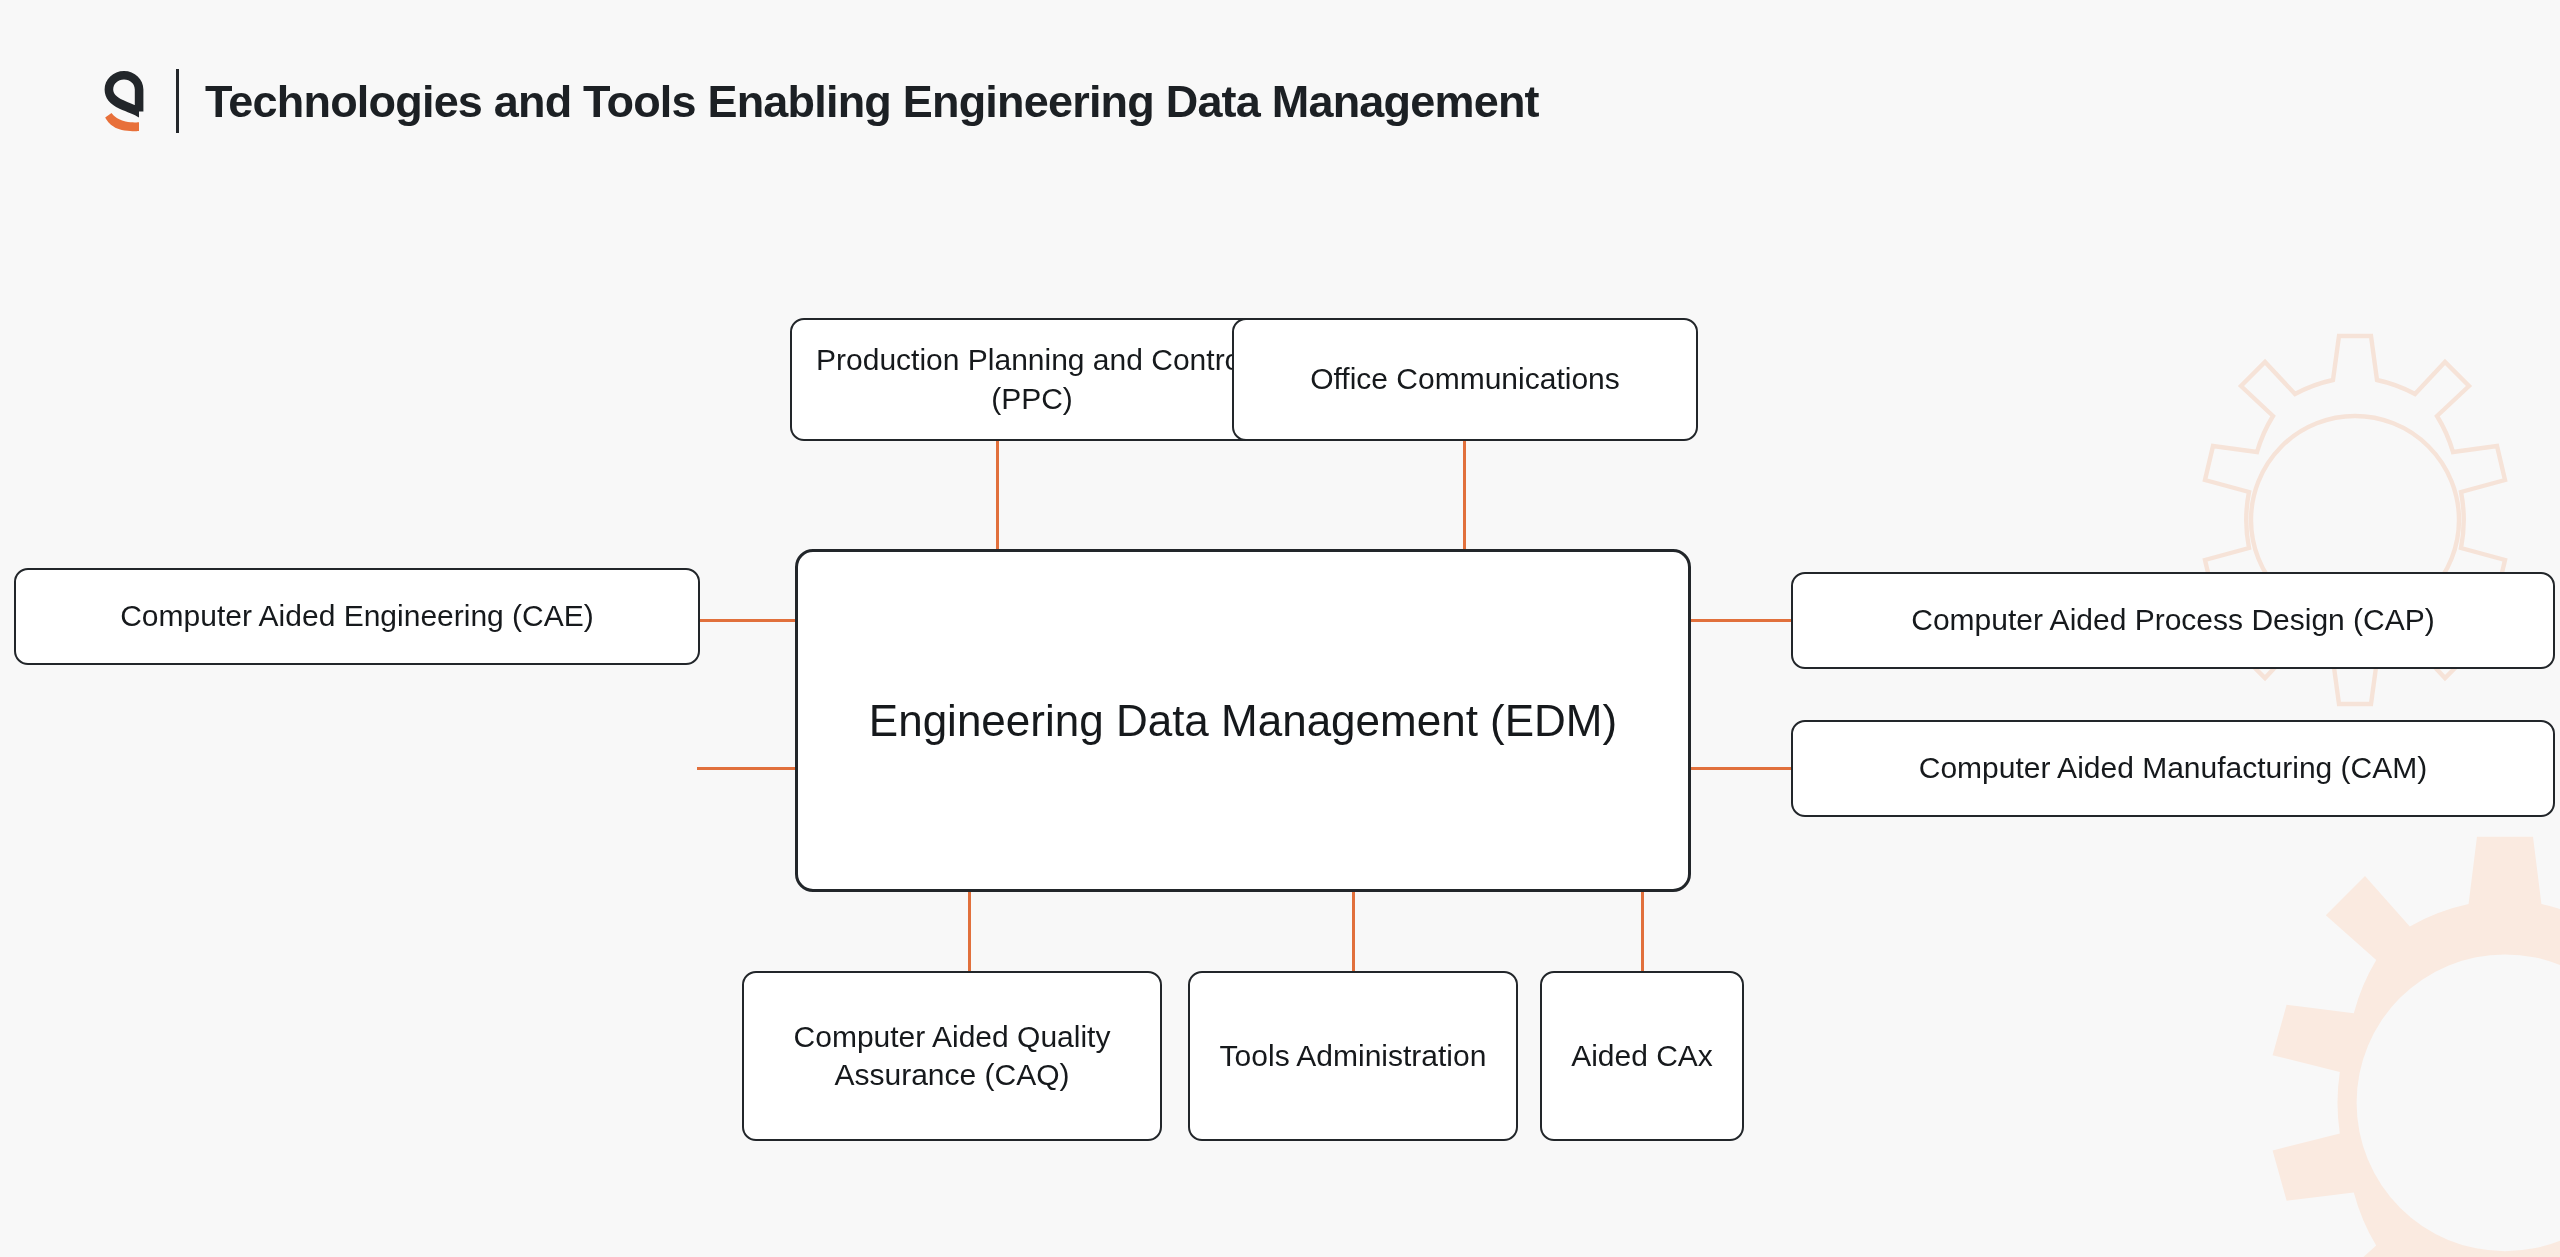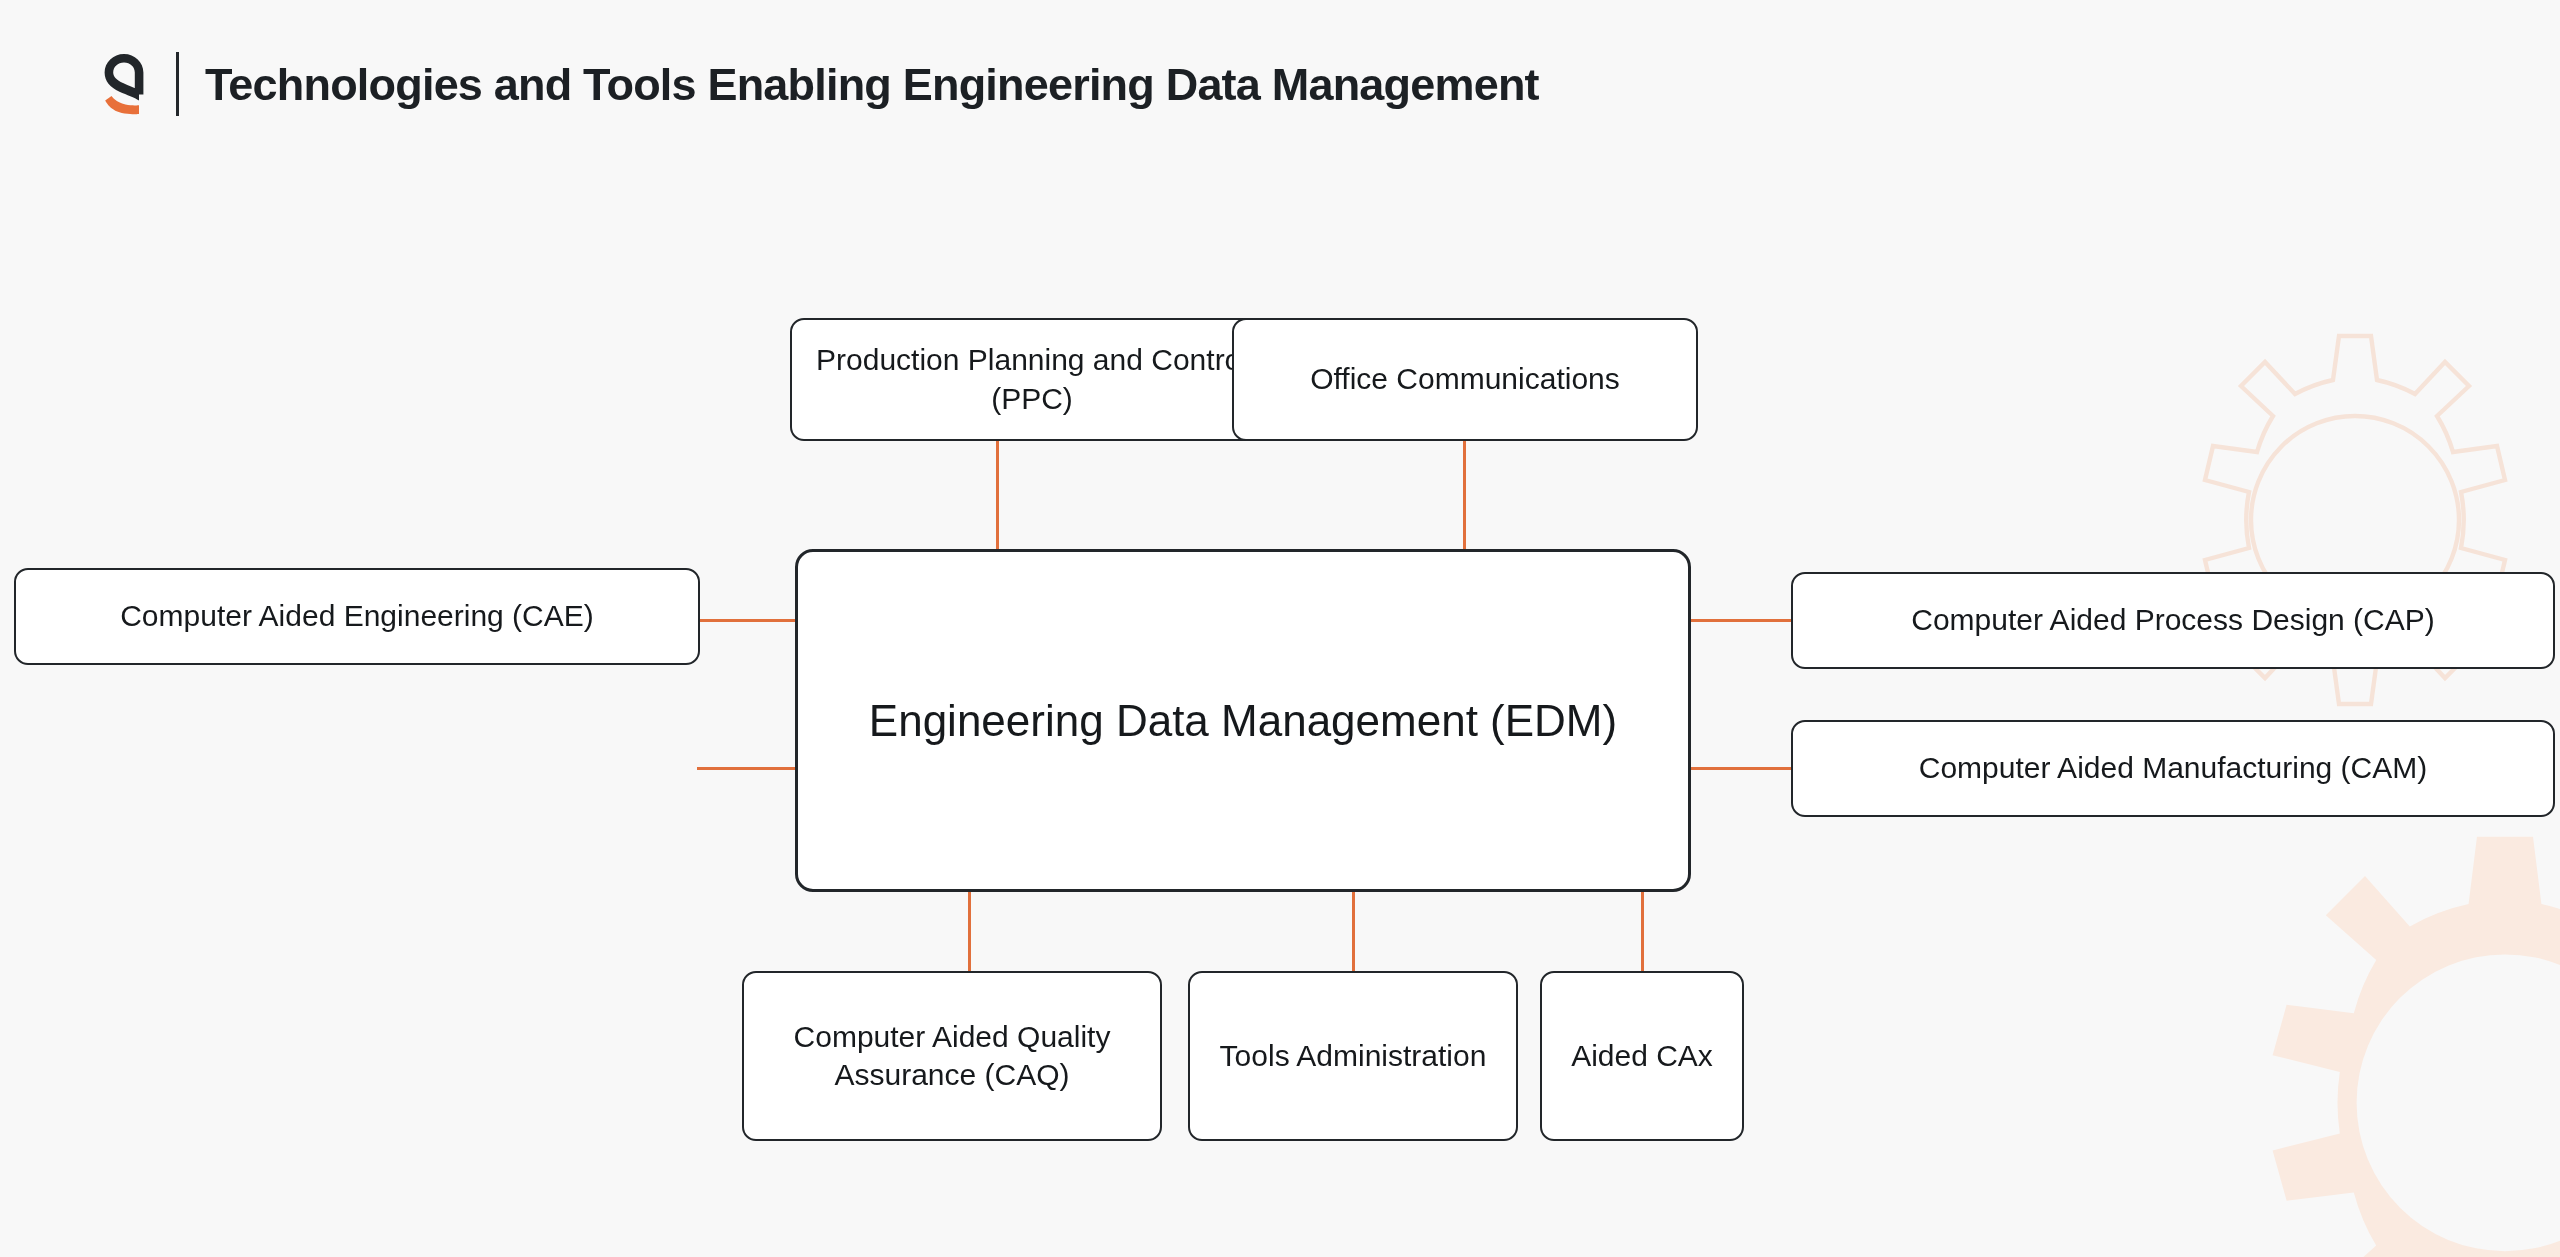--- a/index.html
+++ b/index.html
@@ -10,21 +10,21 @@
     overflow: hidden;
   }
   #stage { position: relative; width: 2560px; height: 1257px; background: #F8F8F8; }
 
   
   .gear-wm { position: absolute; pointer-events: none; }
   #gear-outline { left: 2155px; top: 320px; width: 400px; height: 400px; }
   #gear-filled  { left: 2225px; top: 820px; width: 560px; height: 560px; }
 
   
-  #header { position: absolute; left: 96px; top: 48px; display: flex; align-items: center; height: 72px; }
+  #header { position: absolute; left: 96px; top: 65px; display: flex; align-items: center; height: 72px; }
   #logo-mark { width: 56px; height: 72px; position: relative; flex: none; }
   #logo-divider { width: 3px; height: 64px; background: #23272B; margin: 0 26px 0 24px; flex: none; }
   #page-title {
     font-size: 45px; font-weight: 700; color: #1C2024;
     letter-spacing: -0.8px; white-space: nowrap; line-height: 1;
   }
 
   
   .node {
     position: absolute;

